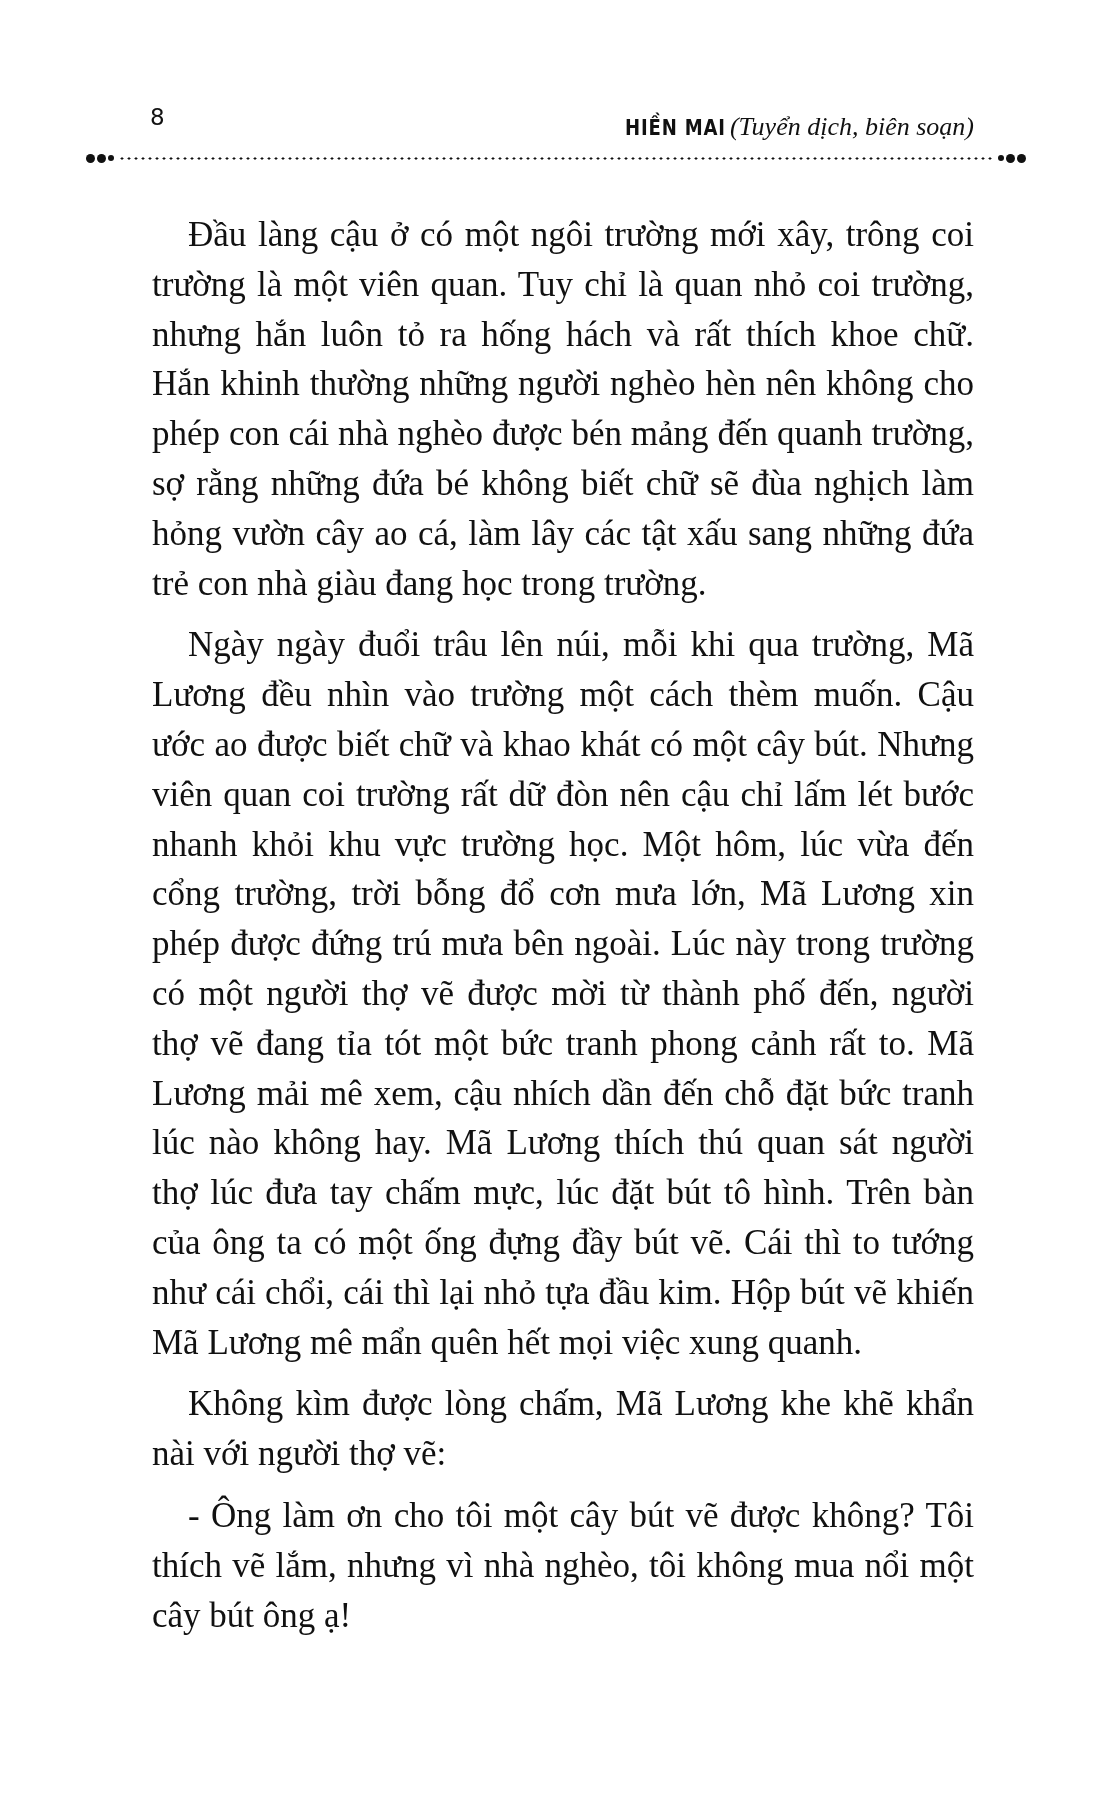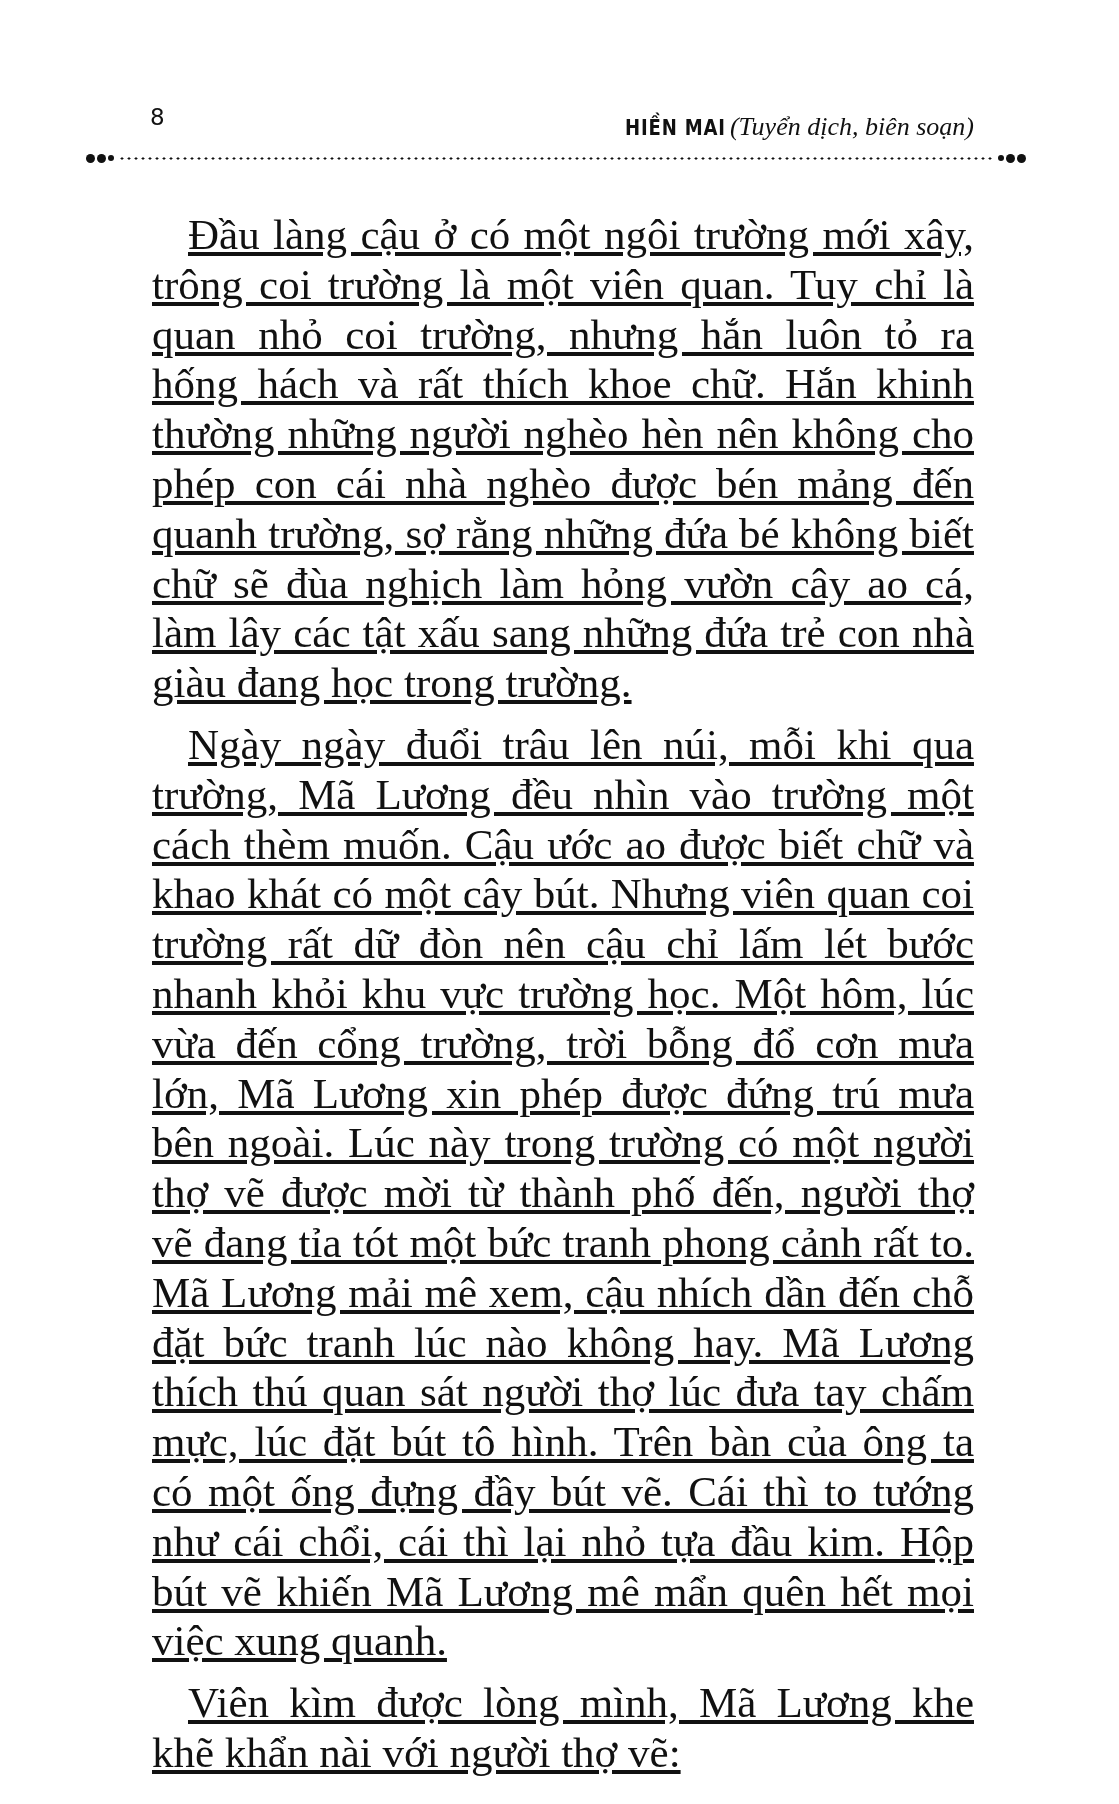--- a/index.html
+++ b/index.html
@@ -9,21 +9,21 @@
   .page-number { position: absolute; left: 0; top: 0; font-family: "DejaVu Sans", sans-serif; font-size: 23px; color: #111; }
   .head-title { position: absolute; right: 0; top: 8px; white-space: nowrap; }
   .head-author { font-family: "DejaVu Sans", sans-serif; font-weight: bold; font-size: 22px; letter-spacing: 1px; transform: scaleX(0.82); display: inline-block; transform-origin: right; }
   .head-sub { font-family: "Liberation Serif", serif; font-style: italic; font-size: 26px; margin-left: 4px; }
   .rule { position: absolute; top: 151px; left: 86px; width: 940px; height: 14px; display: flex; align-items: center; }
   .rule .dot-big { width: 9px; height: 9px; border-radius: 50%; background: #111; margin-right: 2px; flex: none; }
   .rule .dot-mid { width: 6px; height: 6px; border-radius: 50%; background: #111; margin-right: 3px; flex: none; }
   .rule .dots { flex: 1; height: 3px; background-image: radial-gradient(circle, #111 1.2px, transparent 1.4px); background-size: 7px 3px; background-repeat: repeat-x; background-position: center; }
   .rule .right { display: flex; align-items: center; }
   .rule .right .dot-mid { margin-right: 2px; margin-left: 3px; }
-  .body-text { position: absolute; top: 210px; left: 152px; width: 822px; font-family: "Liberation Serif", serif; font-size: 43px; line-height: 49.8px; text-align: justify; color: #111; text-decoration: underline; }
+  .body-text { position: absolute; top: 210px; left: 152px; width: 822px; font-family: "Liberation Serif", serif; font-size: 35px; line-height: 49.8px; text-align: justify; color: #111; }
   .body-text p { margin: 0 0 12px 0; text-indent: 36px; text-align-last: left; }
 </style>
 </head>
 <body>
 
 <div class="page">
 
   <div class="running-head">
     <span class="page-number">8</span>
     <span class="head-title">
@@ -39,16 +39,17 @@
     <span class="right">
       <span class="dot-mid"></span>
       <span class="dot-big"></span>
       <span class="dot-big" style="margin-right:0"></span>
     </span>
   </div>
 
   <div class="body-text">
     <p>Đầu làng cậu ở có một ngôi trường mới xây, trông coi trường là một viên quan. Tuy chỉ là quan nhỏ coi trường, nhưng hắn luôn tỏ ra hống hách và rất thích khoe chữ. Hắn khinh thường những người nghèo hèn nên không cho phép con cái nhà nghèo được bén mảng đến quanh trường, sợ rằng những đứa bé không biết chữ sẽ đùa nghịch làm hỏng vườn cây ao cá, làm lây các tật xấu sang những đứa trẻ con nhà giàu đang học trong trường.</p>
     <p>Ngày ngày đuổi trâu lên núi, mỗi khi qua trường, Mã Lương đều nhìn vào trường một cách thèm muốn. Cậu ước ao được biết chữ và khao khát có một cây bút. Nhưng viên quan coi trường rất dữ đòn nên cậu chỉ lấm lét bước nhanh khỏi khu vực trường học. Một hôm, lúc vừa đến cổng trường, trời bỗng đổ cơn mưa lớn, Mã Lương xin phép được đứng trú mưa bên ngoài. Lúc này trong trường có một người thợ vẽ được mời từ thành phố đến, người thợ vẽ đang tỉa tót một bức tranh phong cảnh rất to. Mã Lương mải mê xem, cậu nhích dần đến chỗ đặt bức tranh lúc nào không hay. Mã Lương thích thú quan sát người thợ lúc đưa tay chấm mực, lúc đặt bút tô hình. Trên bàn của ông ta có một ống đựng đầy bút vẽ. Cái thì to tướng như cái chổi, cái thì lại nhỏ tựa đầu kim. Hộp bút vẽ khiến Mã Lương mê mẩn quên hết mọi việc xung quanh.</p>
-    <p>Viên kìm được lòng mình, Mã Lương khe khẽ khẩn nài với người thợ vẽ:</p>
+    <p>Không kìm được lòng chấm, Mã Lương khe khẽ khẩn nài với người thợ vẽ:</p>
+    <p>- Ông làm ơn cho tôi một cây bút vẽ được không? Tôi thích vẽ lắm, nhưng vì nhà nghèo, tôi không mua nổi một cây bút ông ạ!</p>
   </div>
 
 </div>
 
 </body></html>

